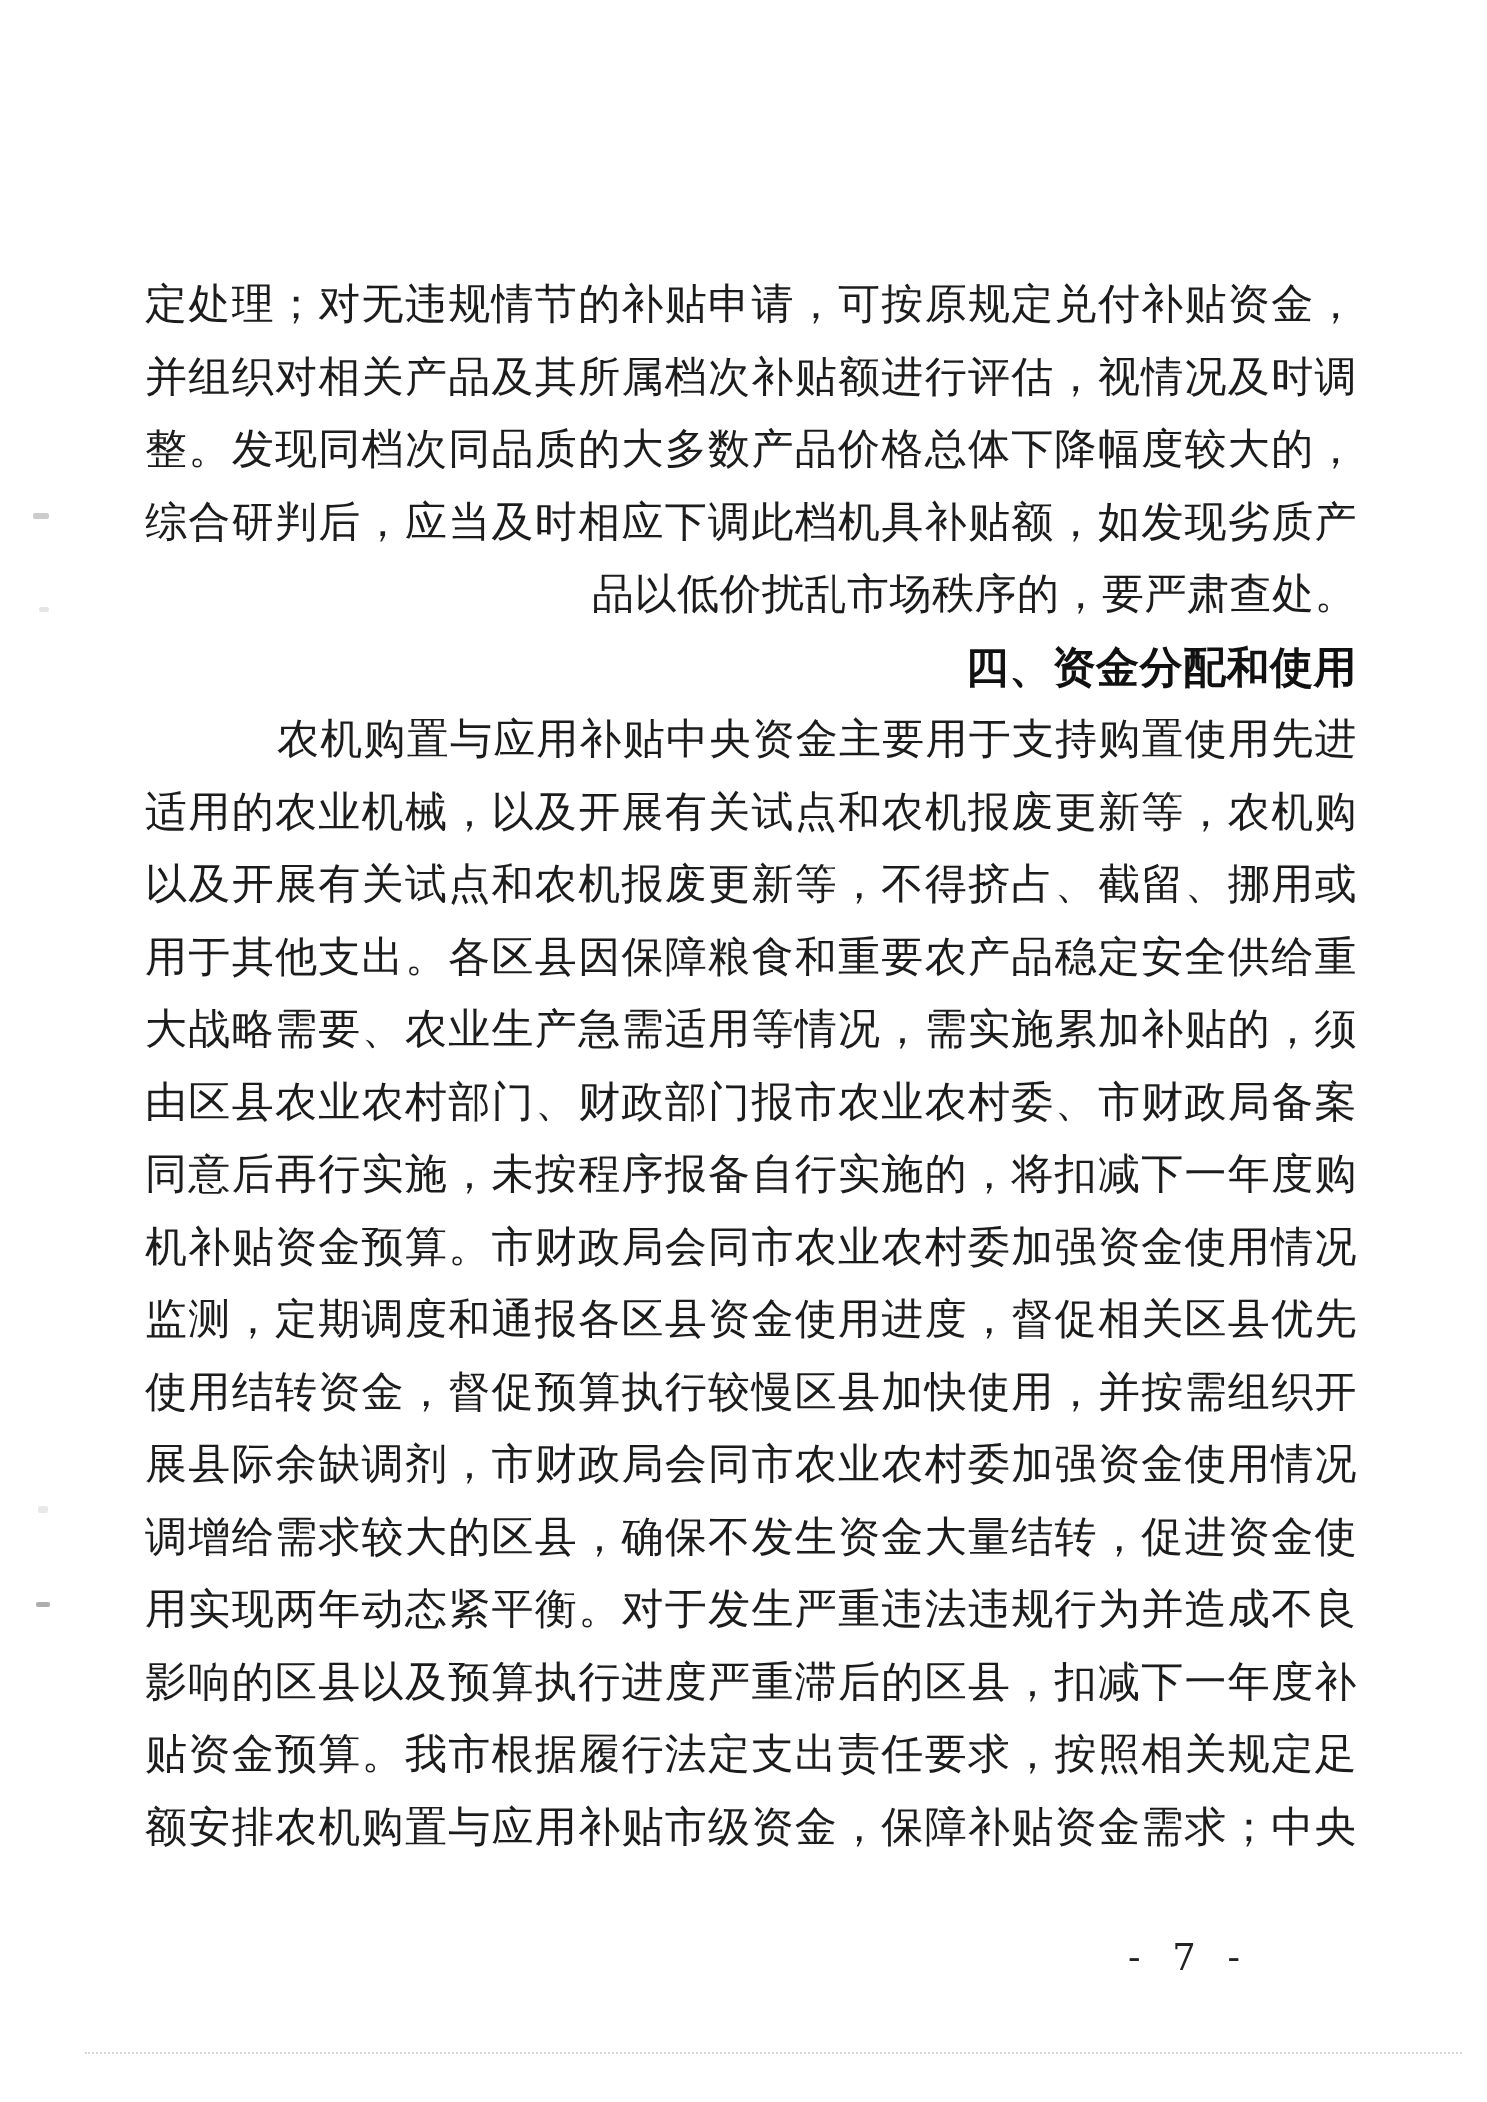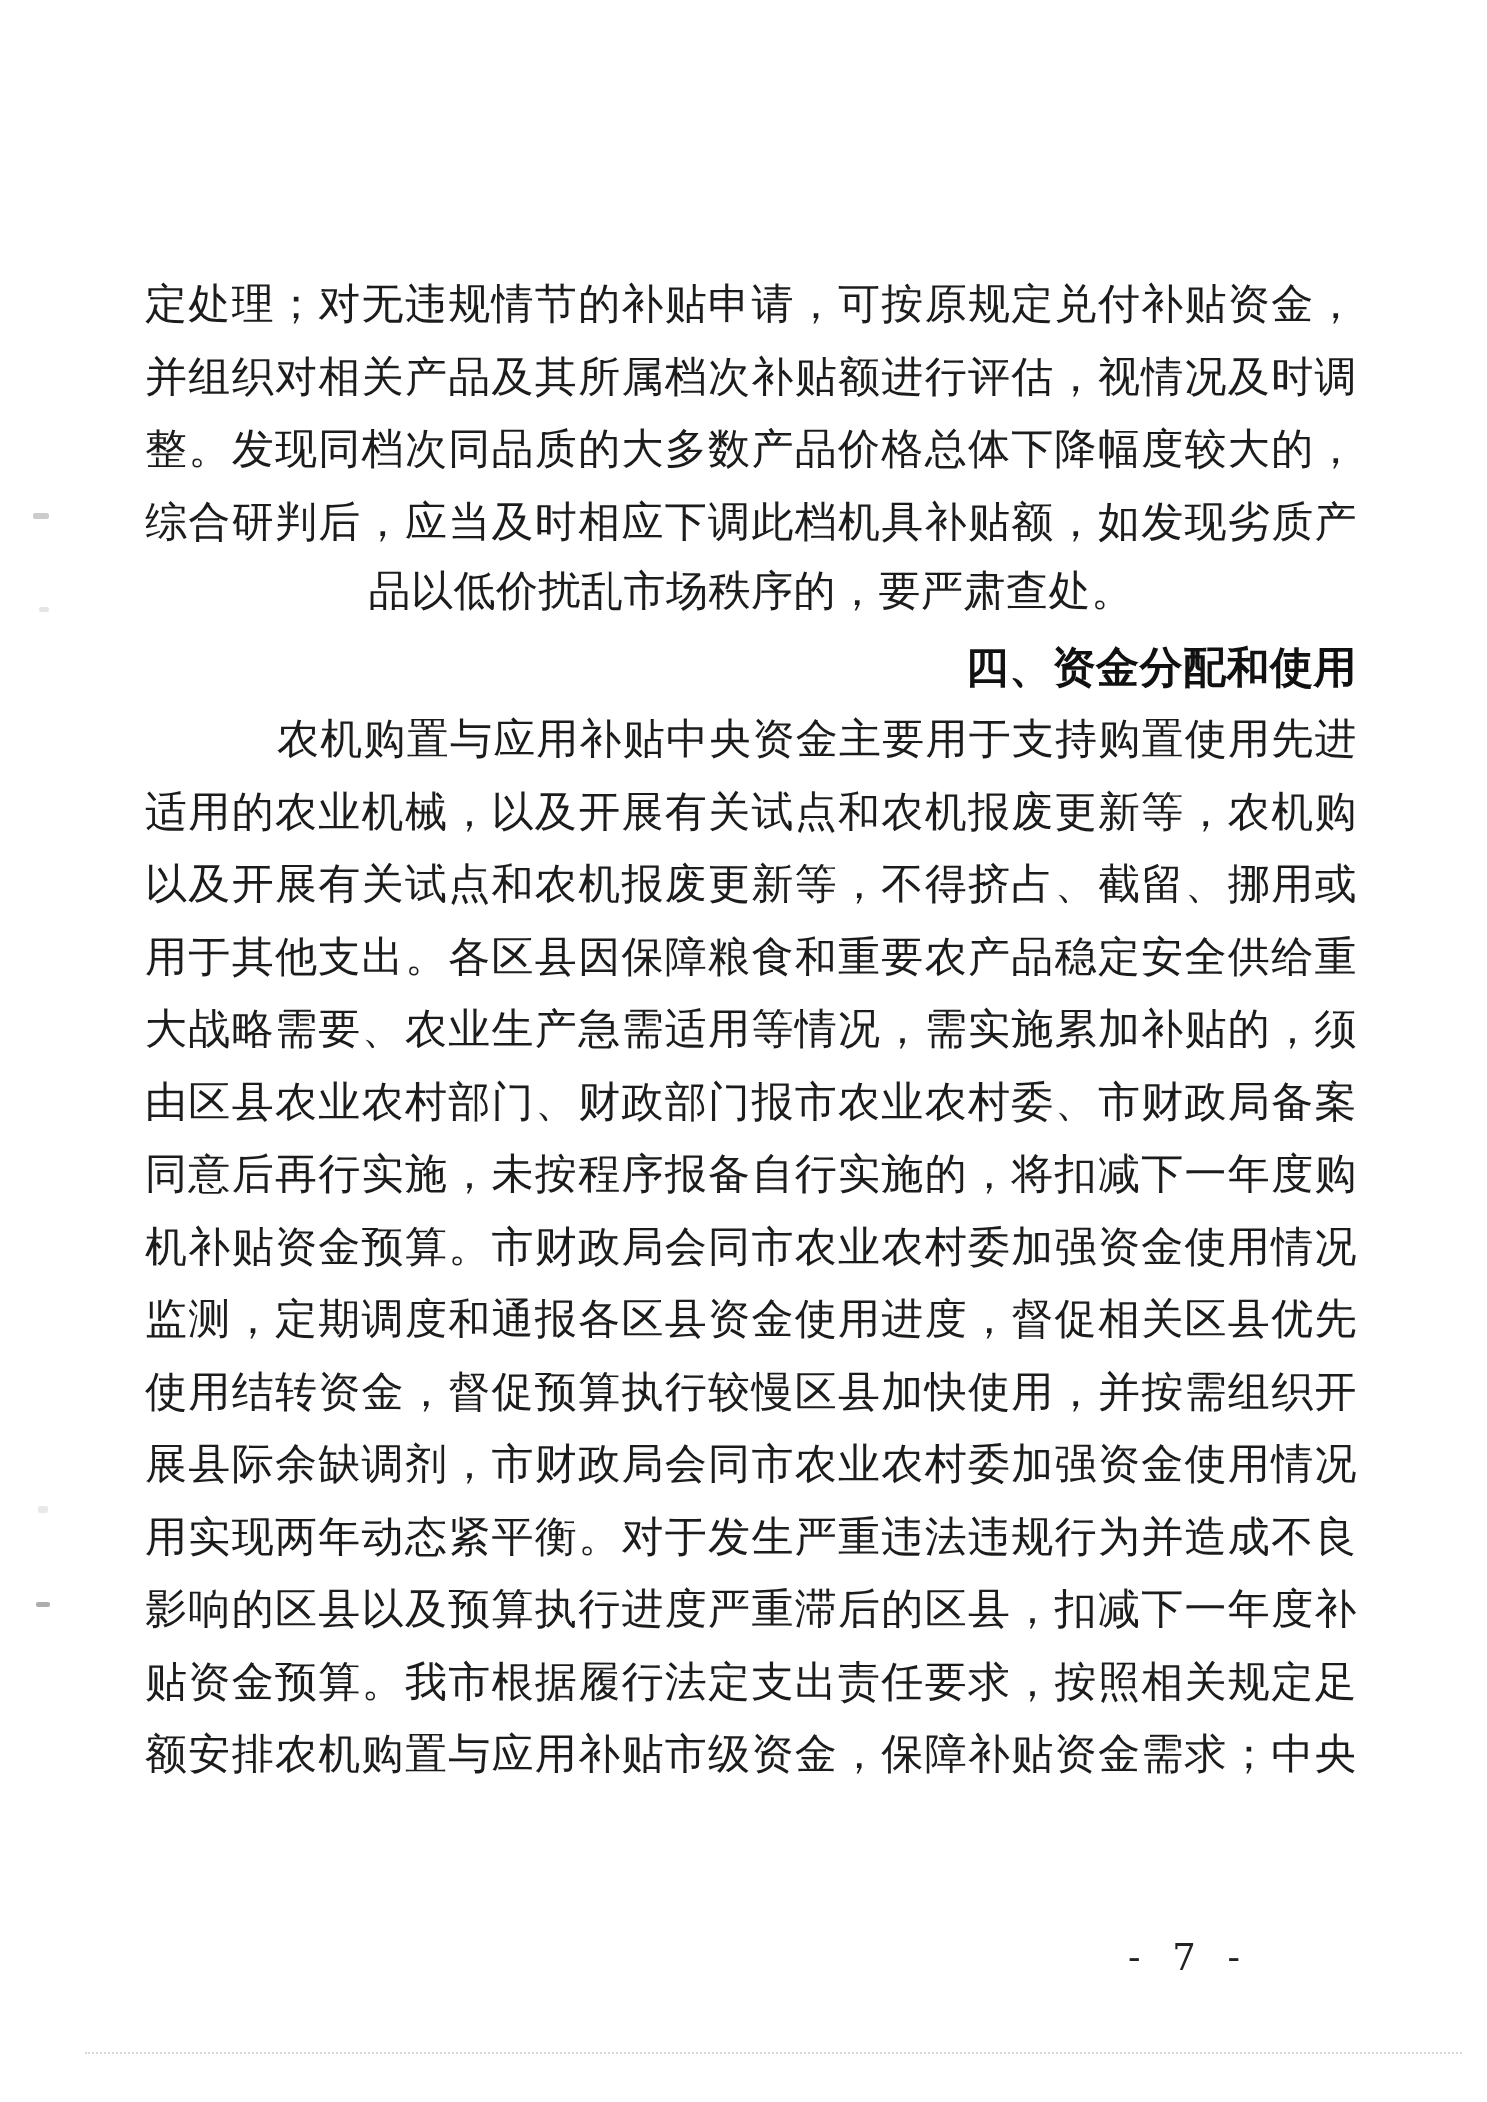--- a/index.html
+++ b/index.html
@@ -32,22 +32,21 @@
   .jfull {
     text-align: justify;
     text-align-last: justify;
   }
   .jindent {
     text-align: justify;
     text-align-last: justify;
     text-indent: 132px;
   }
   .jshort {
-    text-align: center;
-    font-family: Liberation Mono, monospace;
+    text-align: right;
   }
   .heading {
     font-family: "DejaVu Sans", sans-serif;
     font-weight: 700;
     font-size: 43px;
     color: #111111;
     text-indent: 132px;
     text-align: right;
   }
   .pagenum {
@@ -94,20 +93,21 @@
     <div class="line jfull">适用的农业机械，以及开展有关试点和农机报废更新等，农机购</div>
     <div class="line jfull">以及开展有关试点和农机报废更新等，不得挤占、截留、挪用或</div>
     <div class="line jfull">用于其他支出。各区县因保障粮食和重要农产品稳定安全供给重</div>
     <div class="line jfull">大战略需要、农业生产急需适用等情况，需实施累加补贴的，须</div>
     <div class="line jfull">由区县农业农村部门、财政部门报市农业农村委、市财政局备案</div>
     <div class="line jfull">同意后再行实施，未按程序报备自行实施的，将扣减下一年度购</div>
     <div class="line jfull">机补贴资金预算。市财政局会同市农业农村委加强资金使用情况</div>
     <div class="line jfull">监测，定期调度和通报各区县资金使用进度，督促相关区县优先</div>
     <div class="line jfull">使用结转资金，督促预算执行较慢区县加快使用，并按需组织开</div>
     <div class="line jfull">展县际余缺调剂，市财政局会同市农业农村委加强资金使用情况</div>
+    <div class="line jfull">调增给需求较大的区县，确保不发生资金大量结转，促进资金使</div>
     <div class="line jfull">用实现两年动态紧平衡。对于发生严重违法违规行为并造成不良</div>
     <div class="line jfull">影响的区县以及预算执行进度严重滞后的区县，扣减下一年度补</div>
     <div class="line jfull">贴资金预算。我市根据履行法定支出责任要求，按照相关规定足</div>
     <div class="line jfull">额安排农机购置与应用补贴市级资金，保障补贴资金需求；中央</div>
   </div>
 
   <div class="pagenum">- 7 -</div>
 
   <div class="artifact a1"></div>
   <div class="artifact a2"></div>

